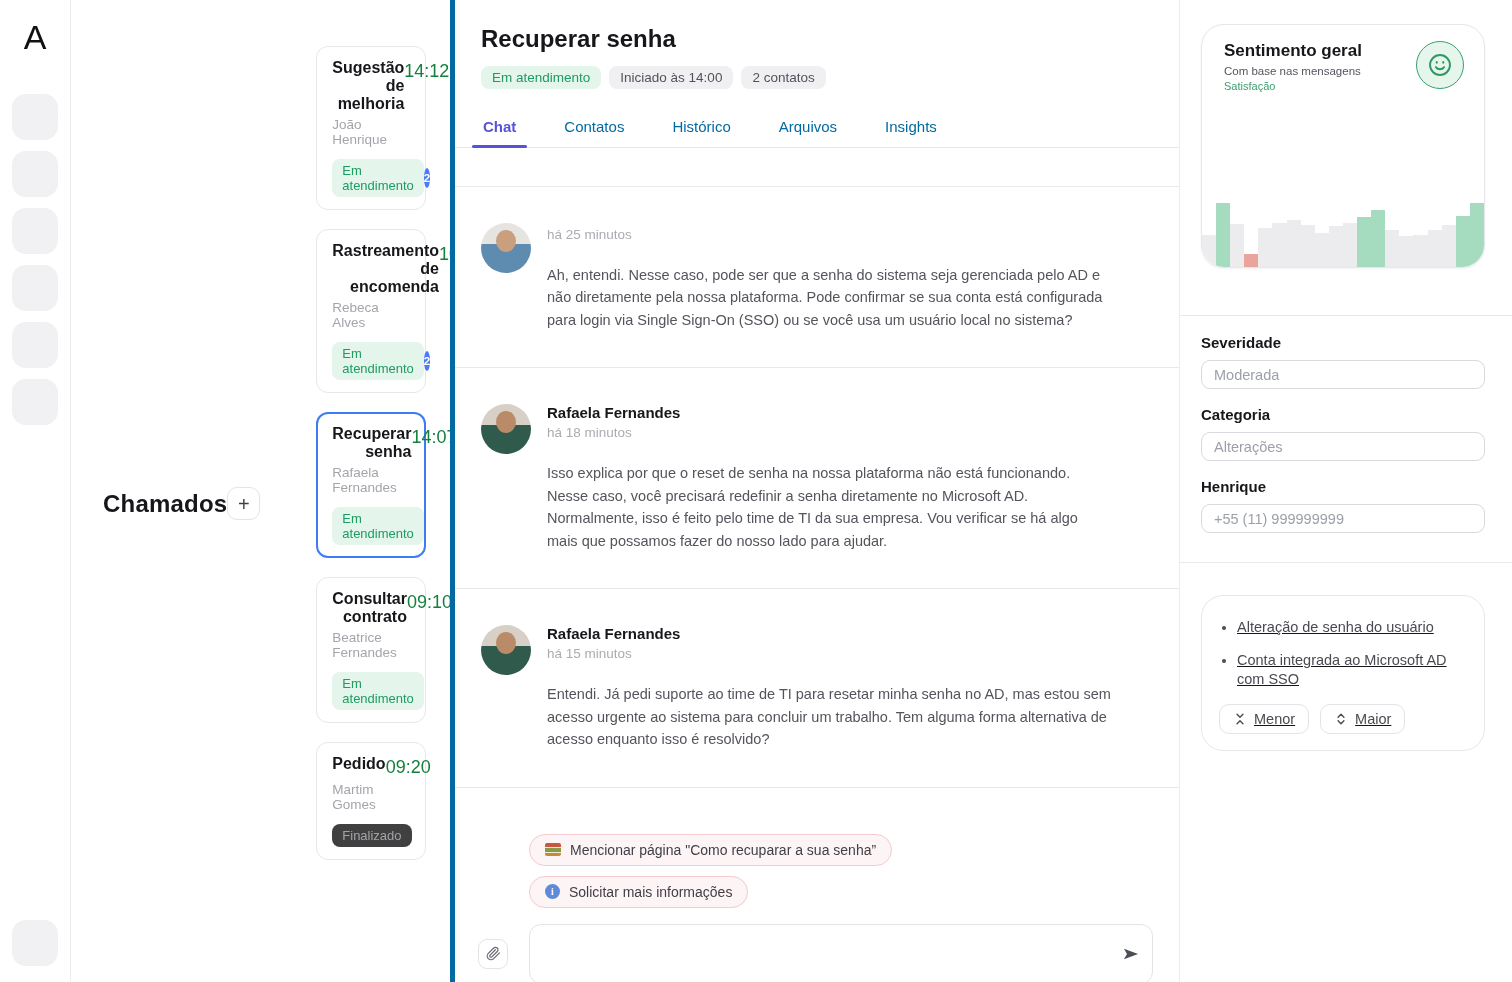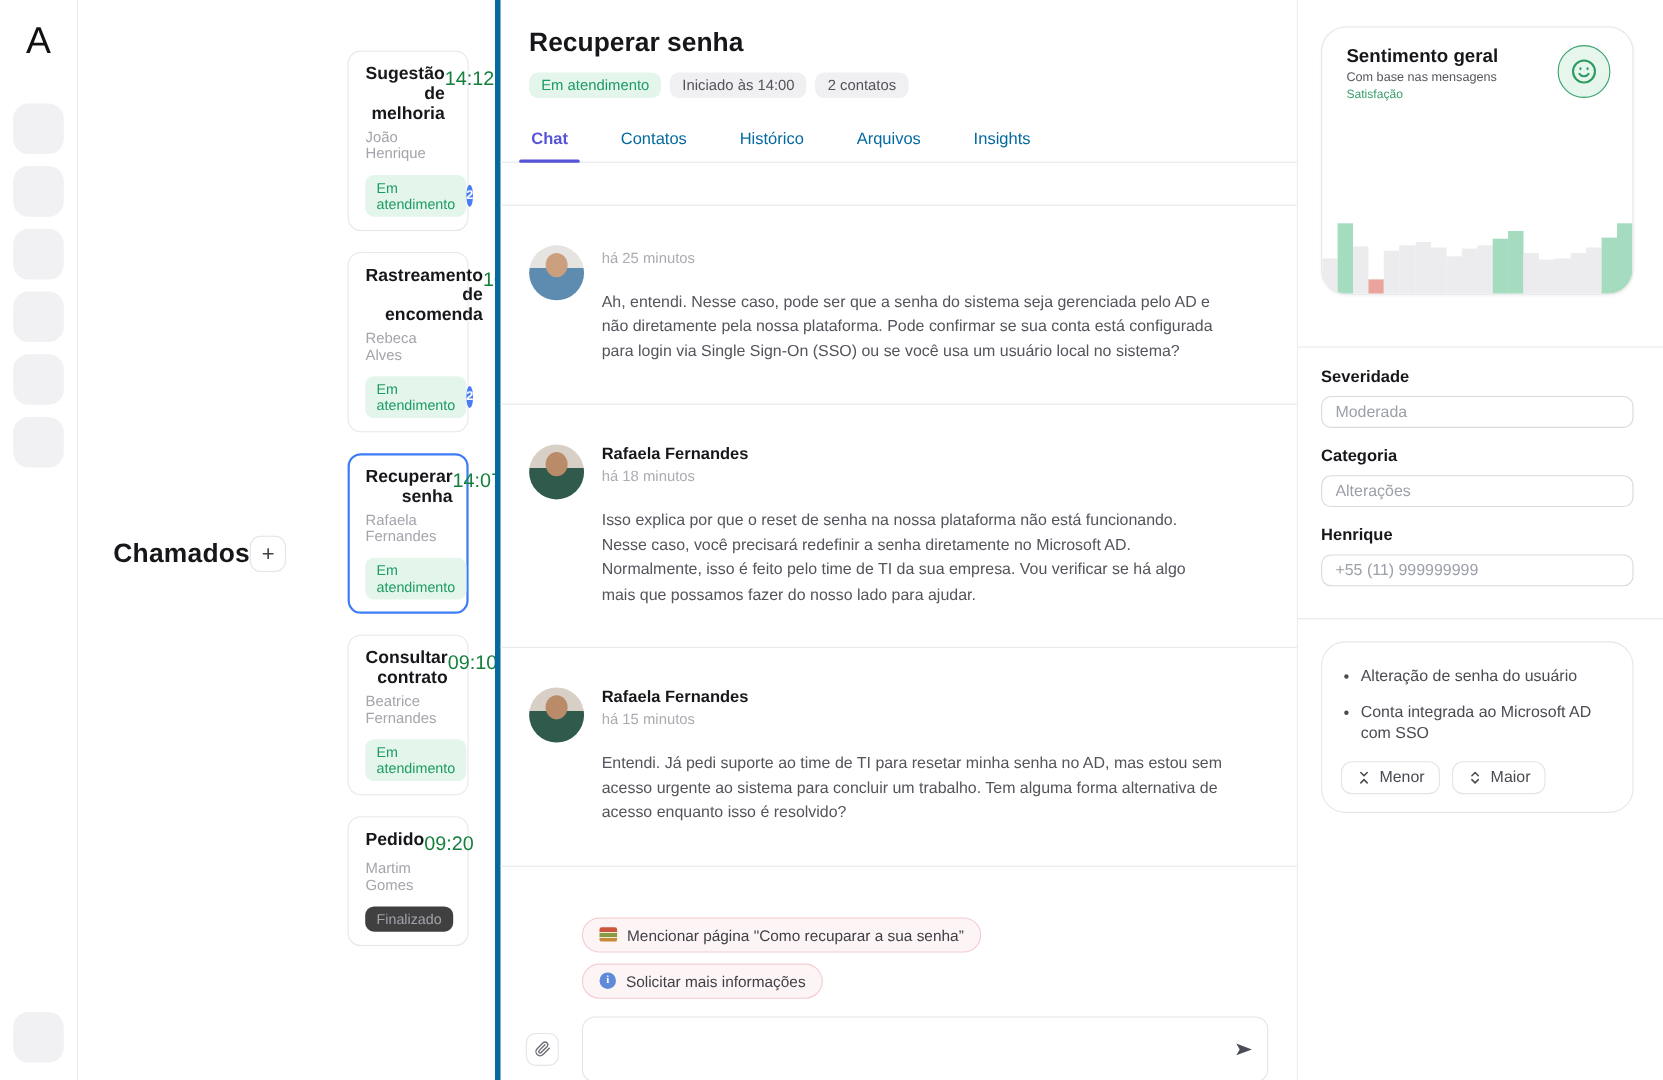--- a/index.html
+++ b/index.html
@@ -81,21 +81,21 @@
   .divider { border-top:1px solid #E9E9EC; margin-top:29px; }
   .fields { padding:1px 27px 0 21px; }
   .f-label { font-size:15px; font-weight:600; margin:17px 0 9px; }
   .f-input { width:100%; height:29px; border:1px solid #D9D9DE; border-radius:9px; padding:0 12px; font-size:14.5px; color:#9CA0A8; background:#fff; outline:none; font-family:"Liberation Sans", sans-serif; }
   .summary { padding:20px 27px 0 21px; }
   .sum-head { display:flex; justify-content:space-between; align-items:center; }
   .sum-title { font-size:15px; font-weight:700; }
   .toggle { display:flex; background:#F4F4F6; border-radius:10px; }
   .topt { padding:5px 14px; font-size:14.5px; color:#55555E; border-radius:10px; border:1px solid transparent; cursor:pointer; }
   .topt.active { background:#fff; border:1px solid #F2A0B0; color:#E4566E; }
-  .sum-card { border:1px solid #E7E7EA; border-radius:22px; padding:22px 18px 16px 12px; background:#fff; }
+  .sum-card { margin-top:12px; border:1px solid #E7E7EA; border-radius:22px; padding:22px 18px 16px 12px; background:#fff;text-decoration:underline; }
   .sum-card ul { margin:0; padding-left:23px; color:#4A4A52; font-size:14.5px; }
   .sum-card li { margin-bottom:13px; line-height:1.35; max-width:215px; }
   .sum-actions { display:flex; gap:11px; margin-top:14px; padding-left:5px; }
   .sbtn { display:inline-flex; align-items:center; gap:7px; padding:6px 13px; border:1px solid #E4E4E7; border-radius:10px; background:#fff; font-size:14.5px; color:#4A4A52; cursor:pointer; }
 </style>
 </head>
 <body>
 
 <div class="app">
 

